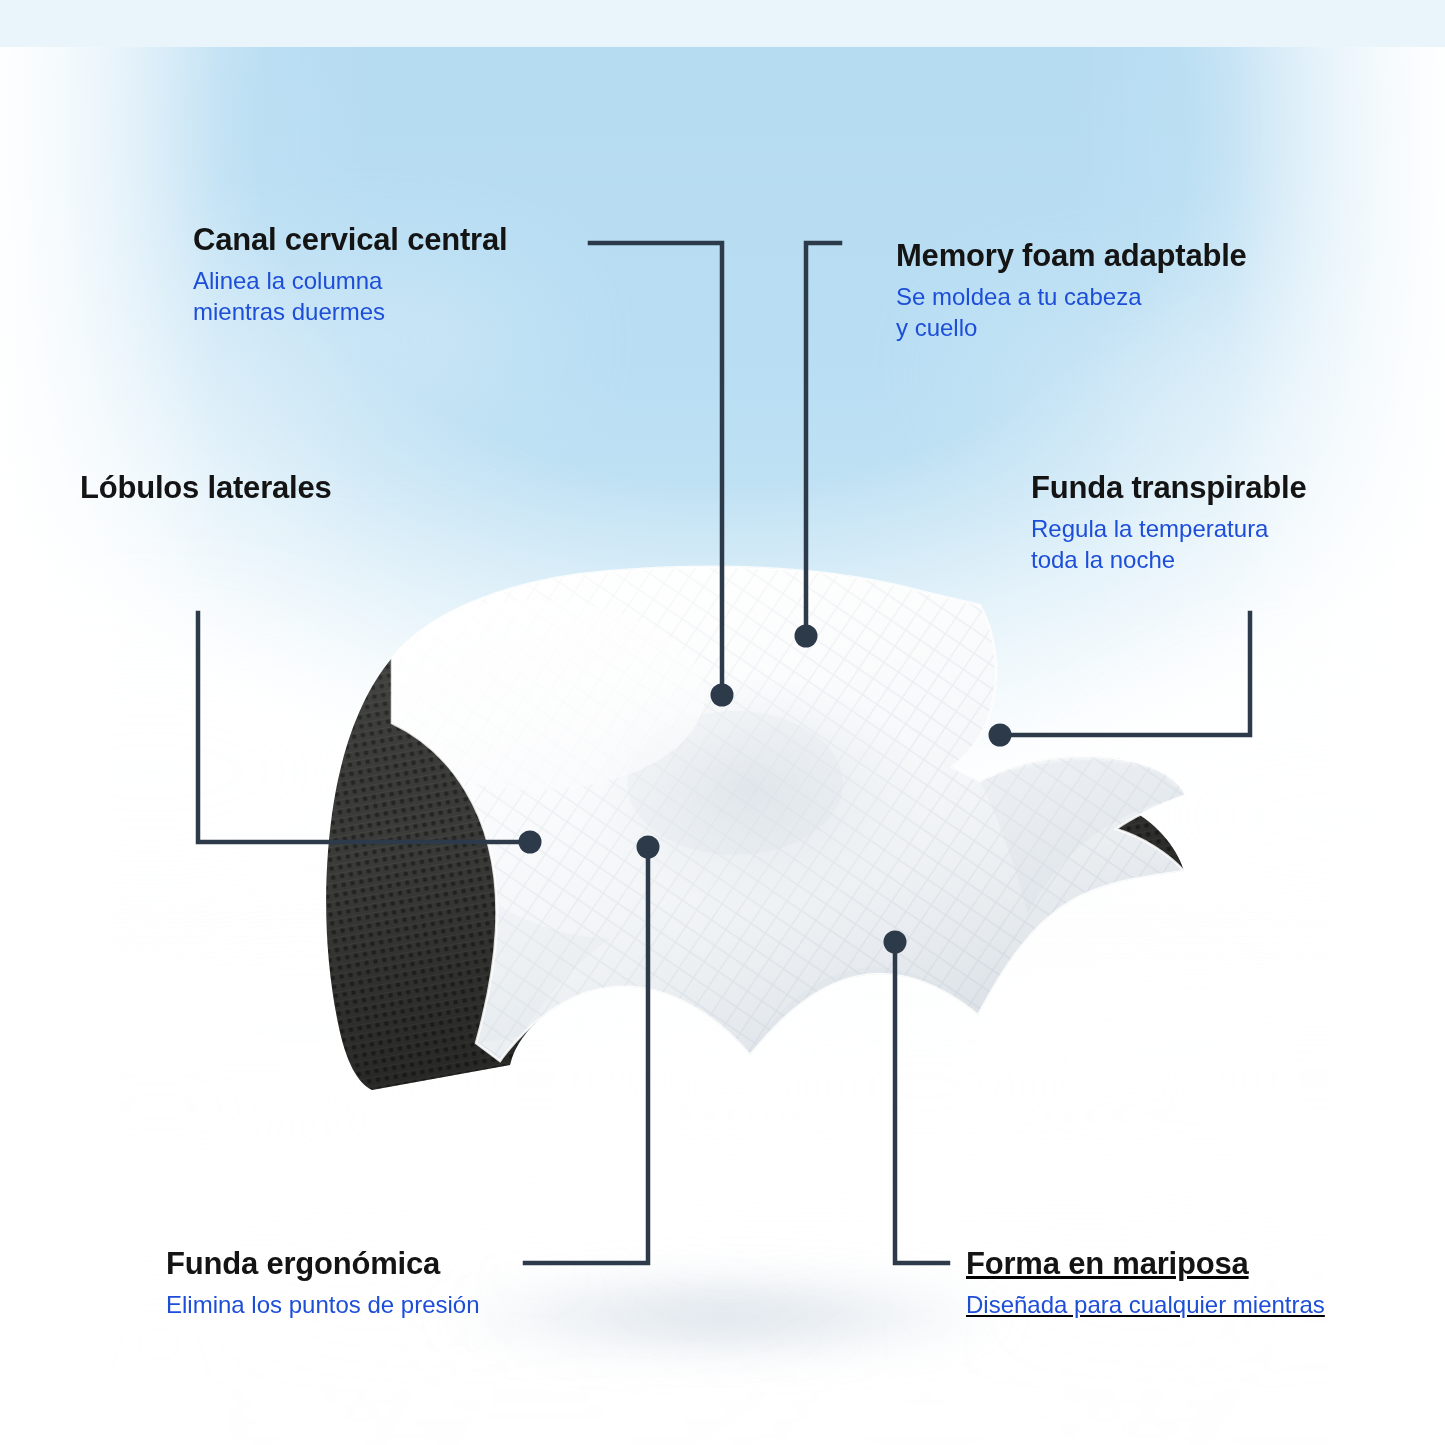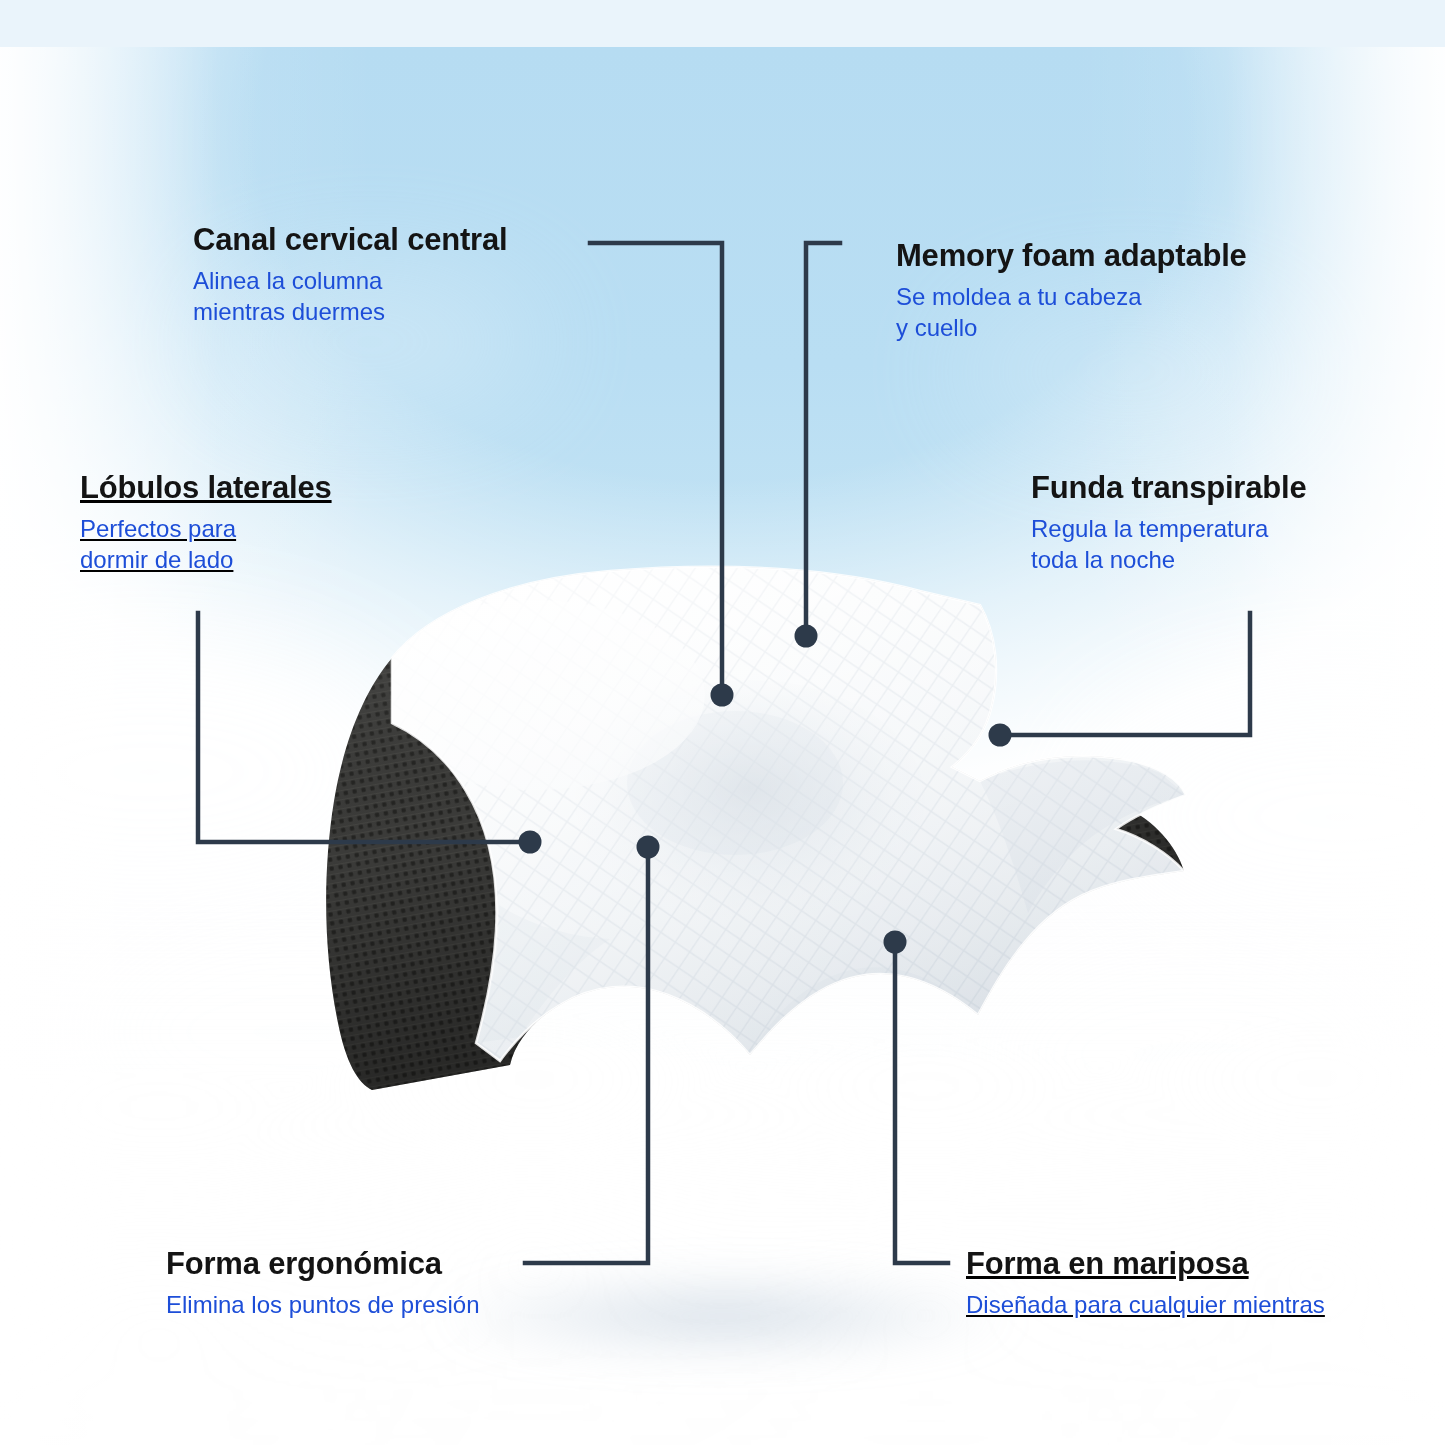--- a/index.html
+++ b/index.html
@@ -93,21 +93,21 @@
   .label .sub {
     font-size:24px; font-weight:400; color:#1d4ed8;
     line-height:1.30; margin-top:7px; white-space:pre-line;
   }
   .label.ta-l { text-align:left; }
   .label.ta-r { text-align:left; }
 
   
   #lbl-canal      { left:193px;  top:176px; }
   #lbl-memory     { left:896px;  top:192px; }
-  #lbl-lobulos    { left:80px;   top:424px;text-decoration:underline; }
+  #lbl-lobulos    { left:80px;   top:424px; }
   #lbl-funda      { left:1031px; top:424px; }
   #lbl-curva      { left:166px;  top:1200px; }
   #lbl-forma      { left:966px;  top:1200px;text-decoration:underline; }
   #lbl-canal   .sub,
   #lbl-lobulos .sub,
   #lbl-curva   .sub { }
 </style>
 </head>
 <body>
 
@@ -354,32 +354,30 @@
   </div>
 
   <div class="label ta-l" id="lbl-memory">
     <div class="ttl">Memory foam adaptable</div>
     <div class="sub">Se moldea a tu cabeza
 y cuello</div>
   </div>
 
   <div class="label ta-l" id="lbl-lobulos">
     <div class="ttl">Lóbulos laterales</div>
-    <div class="sub">Perfectos para
-dormir de lado</div>
   </div>
 
   <div class="label ta-r" id="lbl-funda">
     <div class="ttl">Funda transpirable</div>
     <div class="sub">Regula la temperatura
 toda la noche</div>
   </div>
 
   <div class="label ta-l" id="lbl-curva">
-    <div class="ttl">Forma ergonómica</div>
+    <div class="ttl">Funda ergonómica</div>
     <div class="sub">Elimina los puntos de presión</div>
   </div>
 
   <div class="label ta-l" id="lbl-forma">
     <div class="ttl">Forma en mariposa</div>
     <div class="sub">Diseñada para cualquier mientras</div>
   </div>
 
 </div>
 

